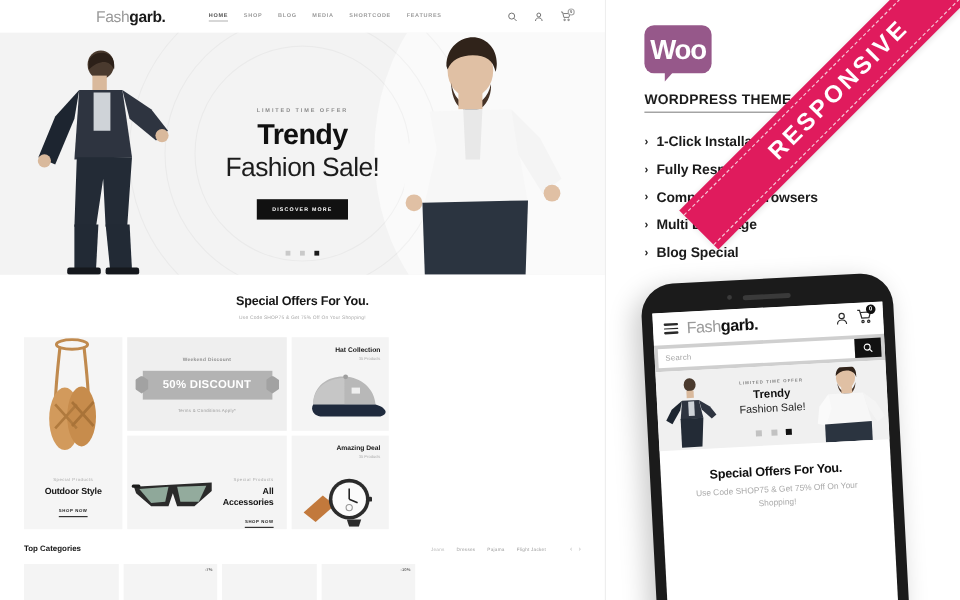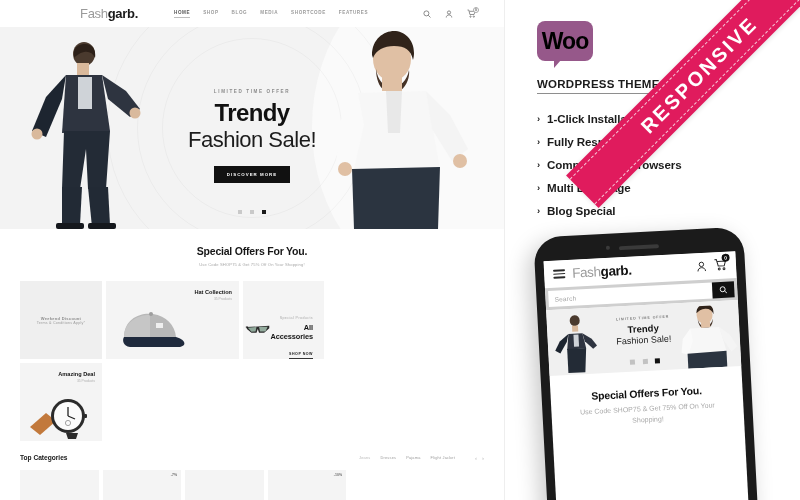--- a/index.html
+++ b/index.html
@@ -110,21 +110,21 @@
   .prod-row{ display:flex; gap:4px; margin-top:9px;}
   .prod{ width:78.5px; height:40px; background:#f4f4f4; position:relative;}
   .pbadge{ position:absolute; top:3px; right:4px; font-size:3.5px; color:#6d6d6d; font-weight:700;}
 
   
   .promo{ position:relative; width:295px; height:500px; background:#fff; overflow:hidden;}
   .woo-logo{
     margin:21px 0 0 32px; width:56px; height:40px; background:#96588a; border-radius:8px;
     display:flex; align-items:center; justify-content:center; position:relative;
   }
-  .woo-logo span{ color:#000000; font-size:23px; font-weight:700; letter-spacing:-1px; font-family:"Liberation Sans",sans-serif;}
+  .woo-logo span{ color:#ffffff; font-size:23px; font-weight:700; letter-spacing:-1px; font-family:"Liberation Sans",sans-serif;}
   .woo-logo:after{
     content:""; position:absolute; left:17px; bottom:-7px; width:0;height:0;
     border-left:7px solid #96588a; border-bottom:8px solid transparent;
   }
   .wp-theme{
     margin:17px 0 0 32px; display:inline-block; font-size:11.5px; font-weight:700;
     color:#1b1b1b; letter-spacing:0.25px; border-bottom:1.4px solid #8e8e8e; padding-bottom:3px;
   }
   .feat-list{ margin:18px 0 0 32px; list-style:none;}
   .feat{ display:flex; align-items:center; margin-bottom:10px; font-size:11.6px; font-weight:700; color:#1b1b1b; letter-spacing:-0.1px;}
@@ -275,23 +275,41 @@
       </div>
     </div>
 
     <div class="offers">
       <div class="offers-title">Special Offers For You.</div>
       <div class="offers-sub">Use Code SHOP75 &amp; Get 75% Off On Your Shopping!</div>
     </div>
 
     <div class="grid">
 
+      <div class="tile tile-sandal">
+        <svg viewBox="0 0 82 110" width="82" height="110">
+          <path d="M30 8 C28 26 26 44 26 60 C26 76 32 84 40 84 C48 84 54 76 54 60 C54 44 52 26 50 8" fill="none" stroke="#c08a4e" stroke-width="2.6"></path>
+          <ellipse cx="34" cy="68" rx="13" ry="26" fill="#d29a5c"></ellipse>
+          <ellipse cx="48" cy="66" rx="12" ry="25" fill="#c78c4c"></ellipse>
+          <path d="M26 56 L44 76 M44 56 L26 76" stroke="#b07a3e" stroke-width="2.2" fill="none"></path>
+          <path d="M40 54 L58 74 M58 54 L40 74" stroke="#a97338" stroke-width="2.2" fill="none"></path>
+          <ellipse cx="40" cy="6" rx="13" ry="4" fill="none" stroke="#c08a4e" stroke-width="2.4"></ellipse>
+        </svg>
+        <div class="sandal-cap">
+          <div class="t-small">Special Products</div>
+          <div class="t-title">Outdoor Style</div>
+          <div class="t-shop">SHOP NOW</div>
+        </div>
+      </div>
 
       <div class="tile tile-disc">
         <div class="wk">Weekend Discount</div>
+        <div class="ribbon">
+          <span>50% DISCOUNT</span>
+        </div>
         <div class="tc">Terms &amp; Conditions Apply*</div>
       </div>
 
       <div class="tile tile-hat">
         <div class="cap">
           <div class="cap-title">Hat Collection</div>
           <div class="cap-sub">35 Products</div>
         </div>
         <svg viewBox="0 0 81 50" width="81" height="50" style="position:absolute;bottom:4px;left:4px;">
           <path d="M14 32 C14 14 30 7 43 9 C56 11 65 20 66 32 Z" fill="#b8b8b8"></path>

